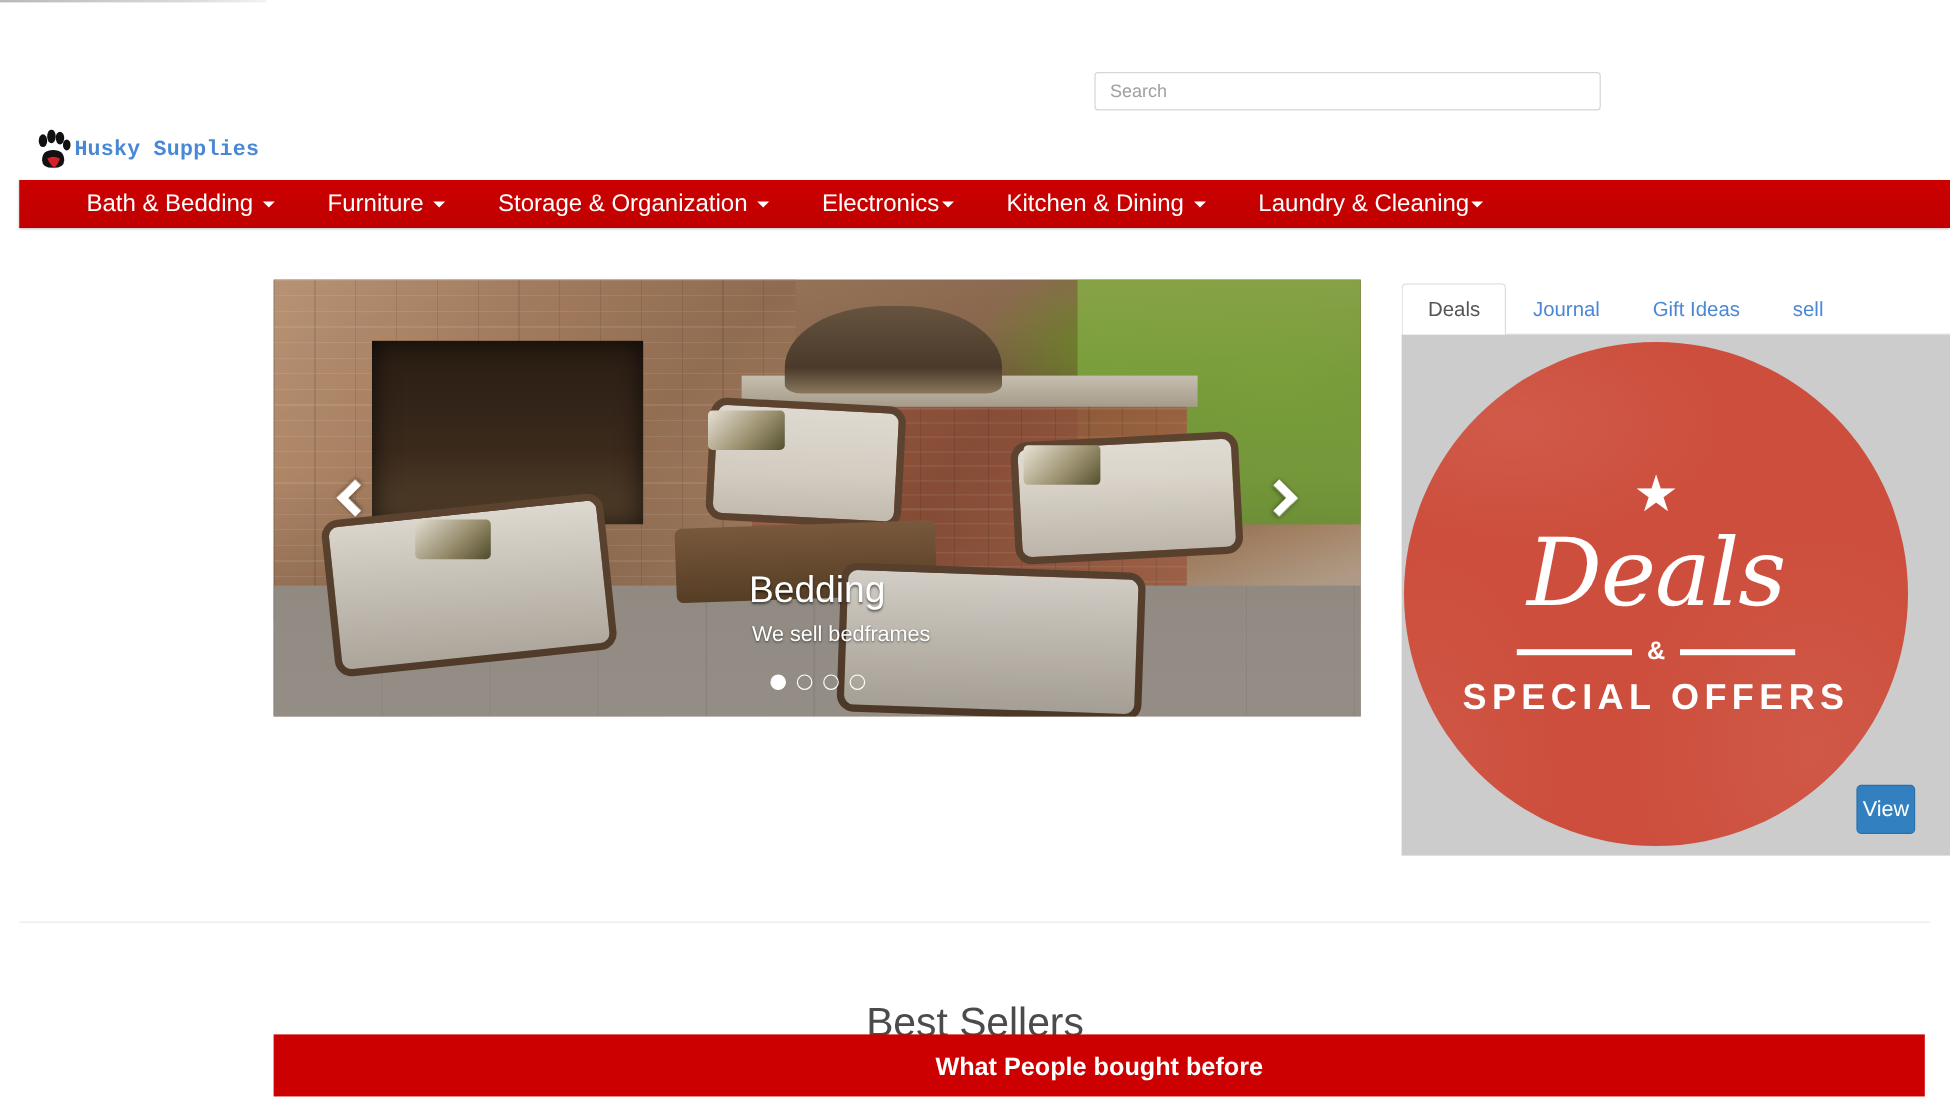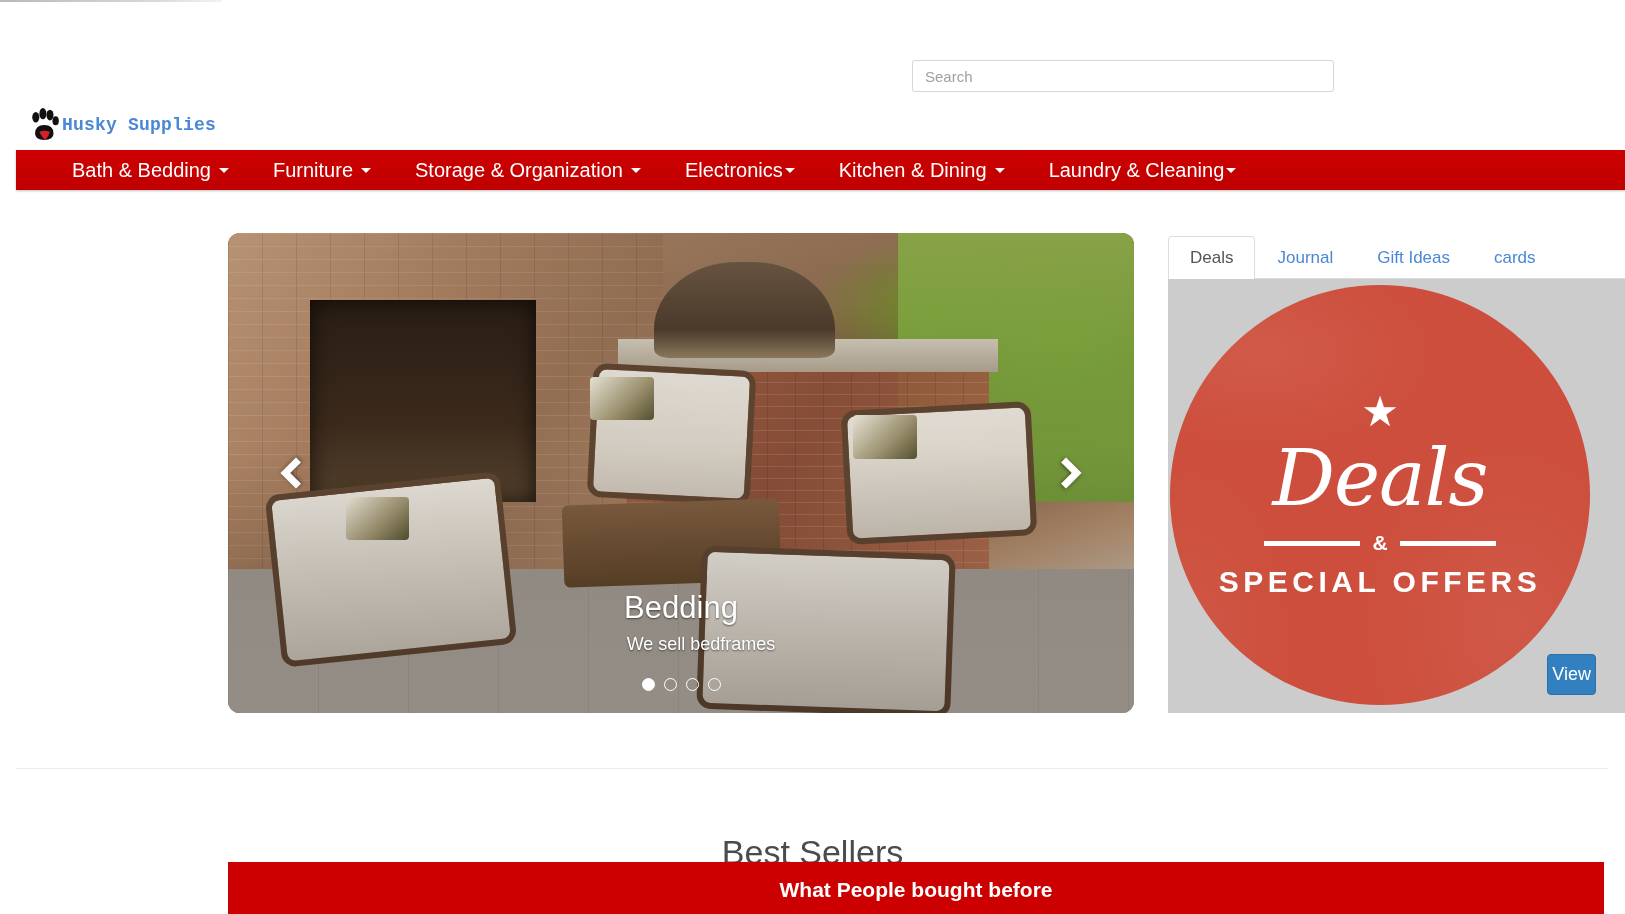--- a/index.html
+++ b/index.html
@@ -116,24 +116,23 @@
     border-left: 5px solid transparent;
     border-right: 5px solid transparent;
     border-top: 5px solid #ffffff;
   }
   .nav-item.tight .caret { margin-left: 2px; }
 
   
   .carousel {
     position: absolute;
     left: 228px; top: 233px;
-    width: 906px; height: 480px;
+    width: 906px; height: 364px;
     overflow: hidden;
     background: #8e8277;
-    border-radius: 12px;
   }
   .carousel-photo {
     position: absolute;
     inset: 0;
     background:
       
       radial-gradient(ellipse 150px 120px at 92% 22%, rgba(120,160,40,0.95), rgba(120,160,40,0) 72%),
       radial-gradient(ellipse 180px 110px at 78% 16%, rgba(110,150,35,0.9), rgba(110,150,35,0) 70%),
       
       linear-gradient(to bottom, rgba(118,158,45,0.0) 0%, rgba(118,158,45,0.0) 100%),
@@ -490,21 +489,21 @@
       <span class="indicator"></span>
       <span class="indicator"></span>
     </div>
   </div>
 
   <div class="side-panel">
     <div class="tabs">
       <div class="tab active">Deals</div>
       <div class="tab">Journal</div>
       <div class="tab">Gift Ideas</div>
-      <div class="tab">cards</div>
+      <div class="tab">sell</div>
     </div>
 
     <div class="deals-pane">
       <div class="deals-badge">
         <div class="badge-swirl"></div>
         <div class="badge-inner">
           <div class="badge-star">★</div>
           <div class="badge-script">Deals</div>
           <div class="badge-amp-row">
             <span class="badge-rule"></span>

